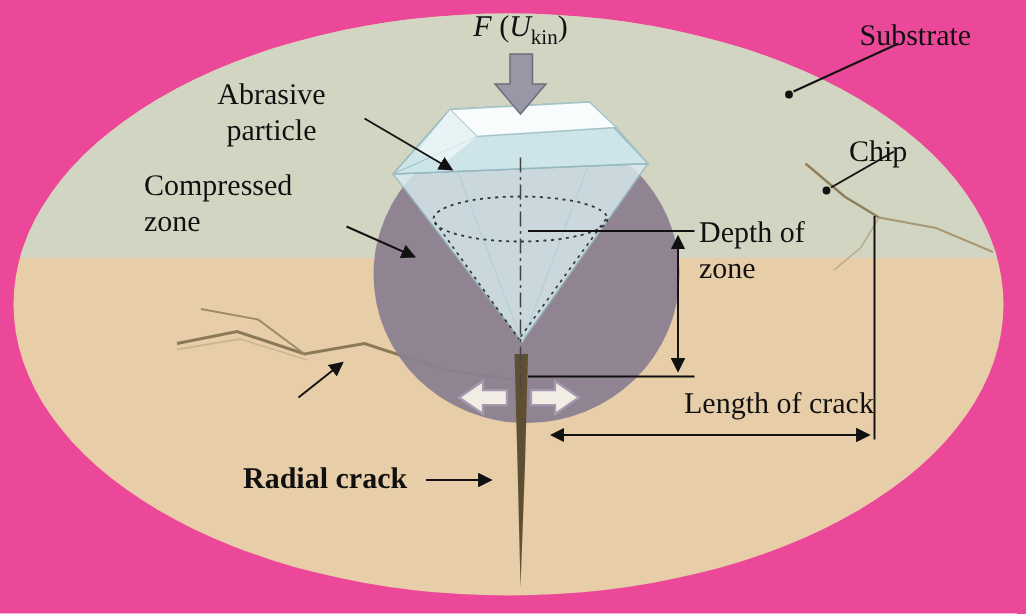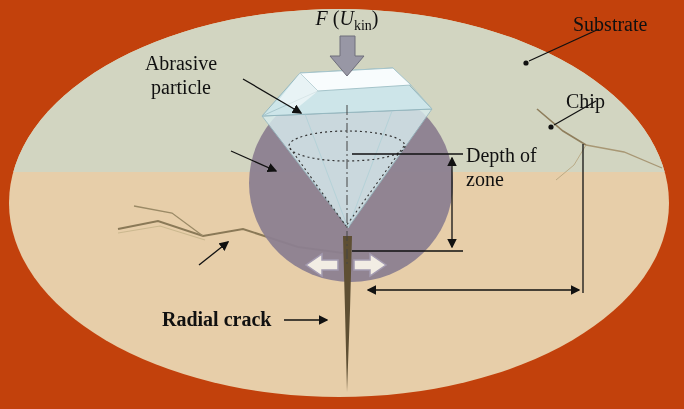--- a/index.html
+++ b/index.html
@@ -1,16 +1,16 @@
 <!DOCTYPE html>
 <html><head>
 <meta charset="utf-8">
 <style>
   html,body{margin:0;padding:0;background:#fff;}
-  .stage{position:relative;width:684px;height:409px;background:#c2410c;
+  .stage{position:relative;width:684px;height:409px;background:#ec4899;
          font-family:"Liberation Serif", serif;overflow:hidden;}
   .stage > svg{position:absolute;left:0;top:0;}
   .label{position:absolute;font-size:20px;color:#101010;line-height:1.22;}
   .center{text-align:center;}
   .nowrap{white-space:nowrap;}
   .force i{font-style:italic;}
   .force sub{font-size:14px;}
 </style>
 </head>
 <body>
@@ -97,19 +97,21 @@
       <i>F</i><span> (</span><i>U</i><sub>kin</sub><span>)</span>
     </span>
   </div>
 
   <div class="label nowrap" style="left:573px;top:12px;">Substrate</div>
 
   <div class="label center" style="left:122px;top:36px;width:118px;margin-top:15px;">Abrasive particle</div>
 
   <div class="label nowrap" style="left:566px;top:89px;">Chip</div>
 
+  <div class="label" style="left:96px;top:112px;width:125px;">Compressed zone</div>
 
   <div class="label" style="left:466px;top:143px;width:85px;">Depth of zone</div>
 
 
+  <div class="label nowrap" style="left:456px;top:257px;">Length of crack</div>
 
   <div class="label nowrap" style="left:162px;top:307px;font-weight:bold;">Radial crack</div>
 </div>
 
 </body></html>

